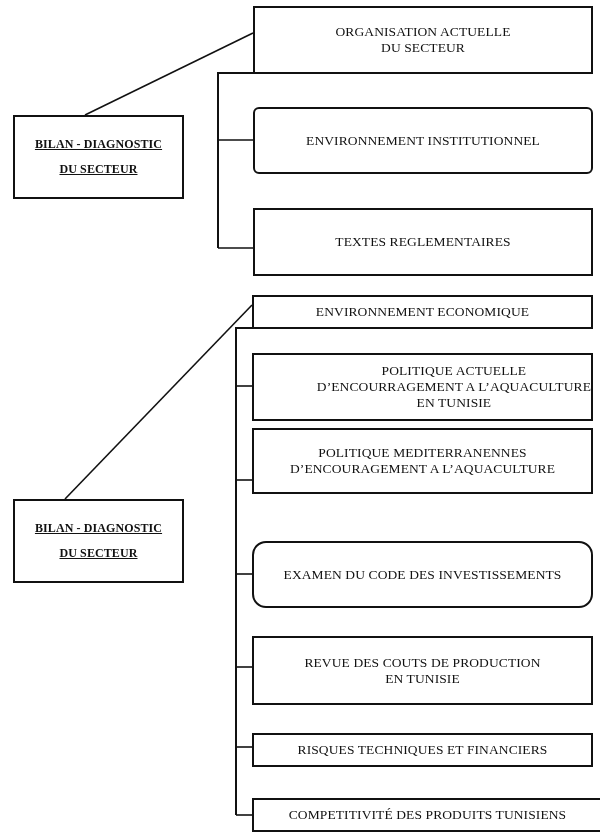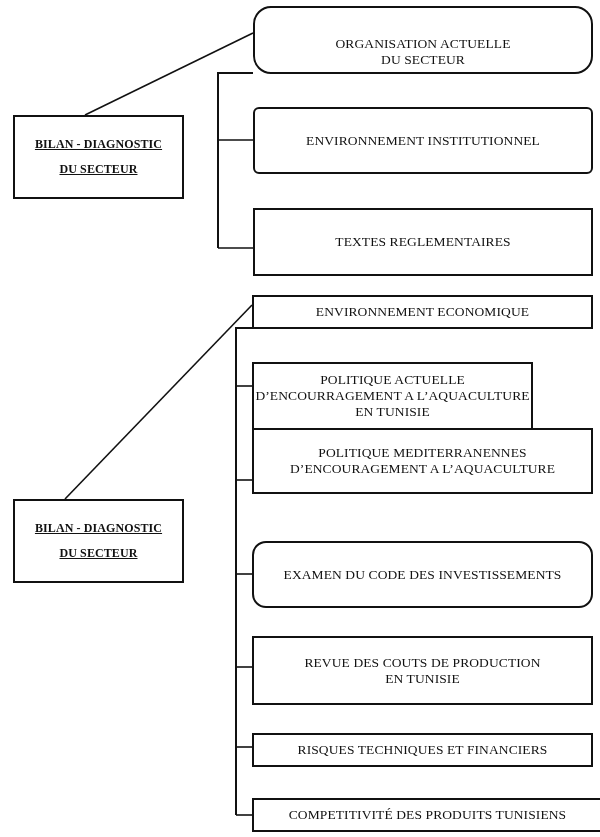--- a/index.html
+++ b/index.html
@@ -28,39 +28,39 @@
   <line x1="236" y1="574" x2="252" y2="574" stroke="#111" stroke-width="1.6"></line>
   <line x1="236" y1="667" x2="252" y2="667" stroke="#111" stroke-width="1.6"></line>
   <line x1="236" y1="747" x2="252" y2="747" stroke="#111" stroke-width="1.6"></line>
   <line x1="236" y1="815" x2="252" y2="815" stroke="#111" stroke-width="1.6"></line>
 </svg>
 
 <div class="box root" style="left:13px;top:115px;width:171px;height:84px;">
   <span>BILAN - DIAGNOSTIC
 DU SECTEUR</span>
 </div>
-<div class="box" style="left:253px;top:6px;width:340px;height:68px;align-items:flex-start;padding-top:28px;border-radius:18px;">
+<div class="box" style="left:253px;top:6px;width:340px;height:68px;align-items:flex-start;padding-top:16px;">
   <span>ORGANISATION ACTUELLE
 DU SECTEUR</span>
 </div>
 <div class="box" style="left:253px;top:107px;width:340px;height:67px;border-radius:6px;">
   <span>ENVIRONNEMENT INSTITUTIONNEL</span>
 </div>
 <div class="box" style="left:253px;top:208px;width:340px;height:68px;">
   <span>TEXTES REGLEMENTAIRES</span>
 </div>
 
 <div class="box root" style="left:13px;top:499px;width:171px;height:84px;">
   <span>BILAN - DIAGNOSTIC
 DU SECTEUR</span>
 </div>
 <div class="box" style="left:252px;top:295px;width:341px;height:34px;">
   <span>ENVIRONNEMENT ECONOMIQUE</span>
 </div>
-<div class="box" style="left:252px;top:362px;width:281px;height:68px;">
+<div class="box" style="left:252px;top:353px;width:341px;height:68px;justify-content:flex-end;">
   <span>POLITIQUE ACTUELLE
 D’ENCOURRAGEMENT A L’AQUACULTURE
 EN TUNISIE</span>
 </div>
 <div class="box" style="left:252px;top:428px;width:341px;height:66px;">
   <span>POLITIQUE MEDITERRANENNES
 D’ENCOURAGEMENT A L’AQUACULTURE</span>
 </div>
 <div class="box" style="left:252px;top:541px;width:341px;height:67px;border-radius:14px;">
   <span>EXAMEN DU CODE DES INVESTISSEMENTS</span>

